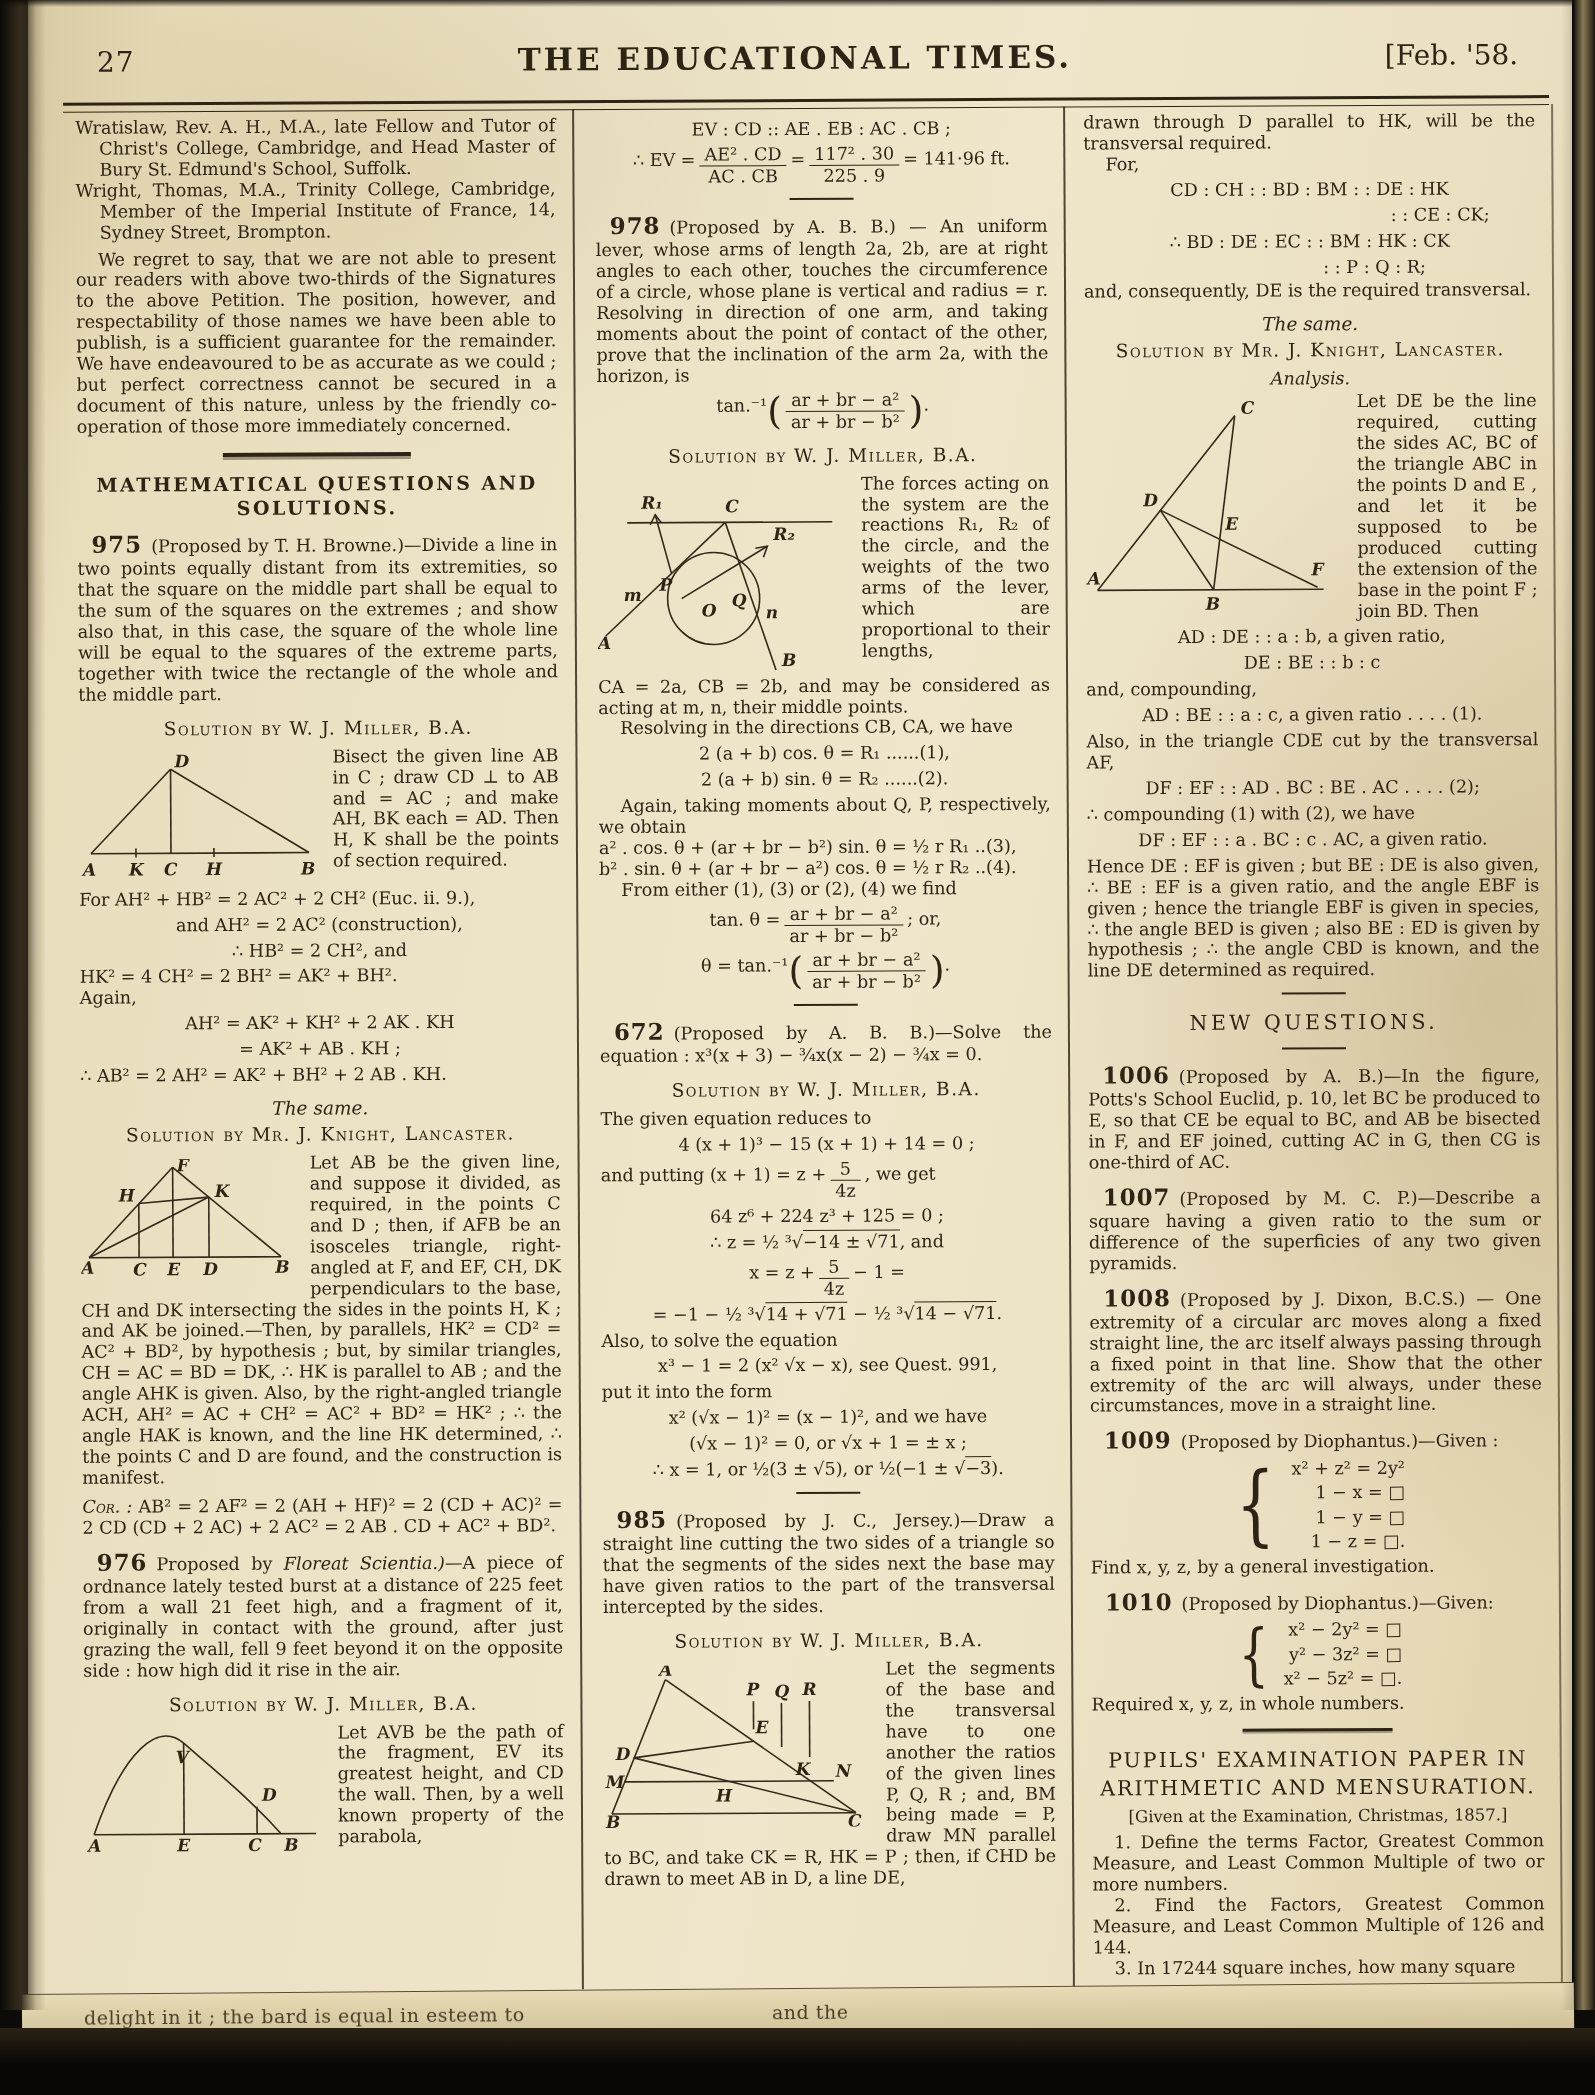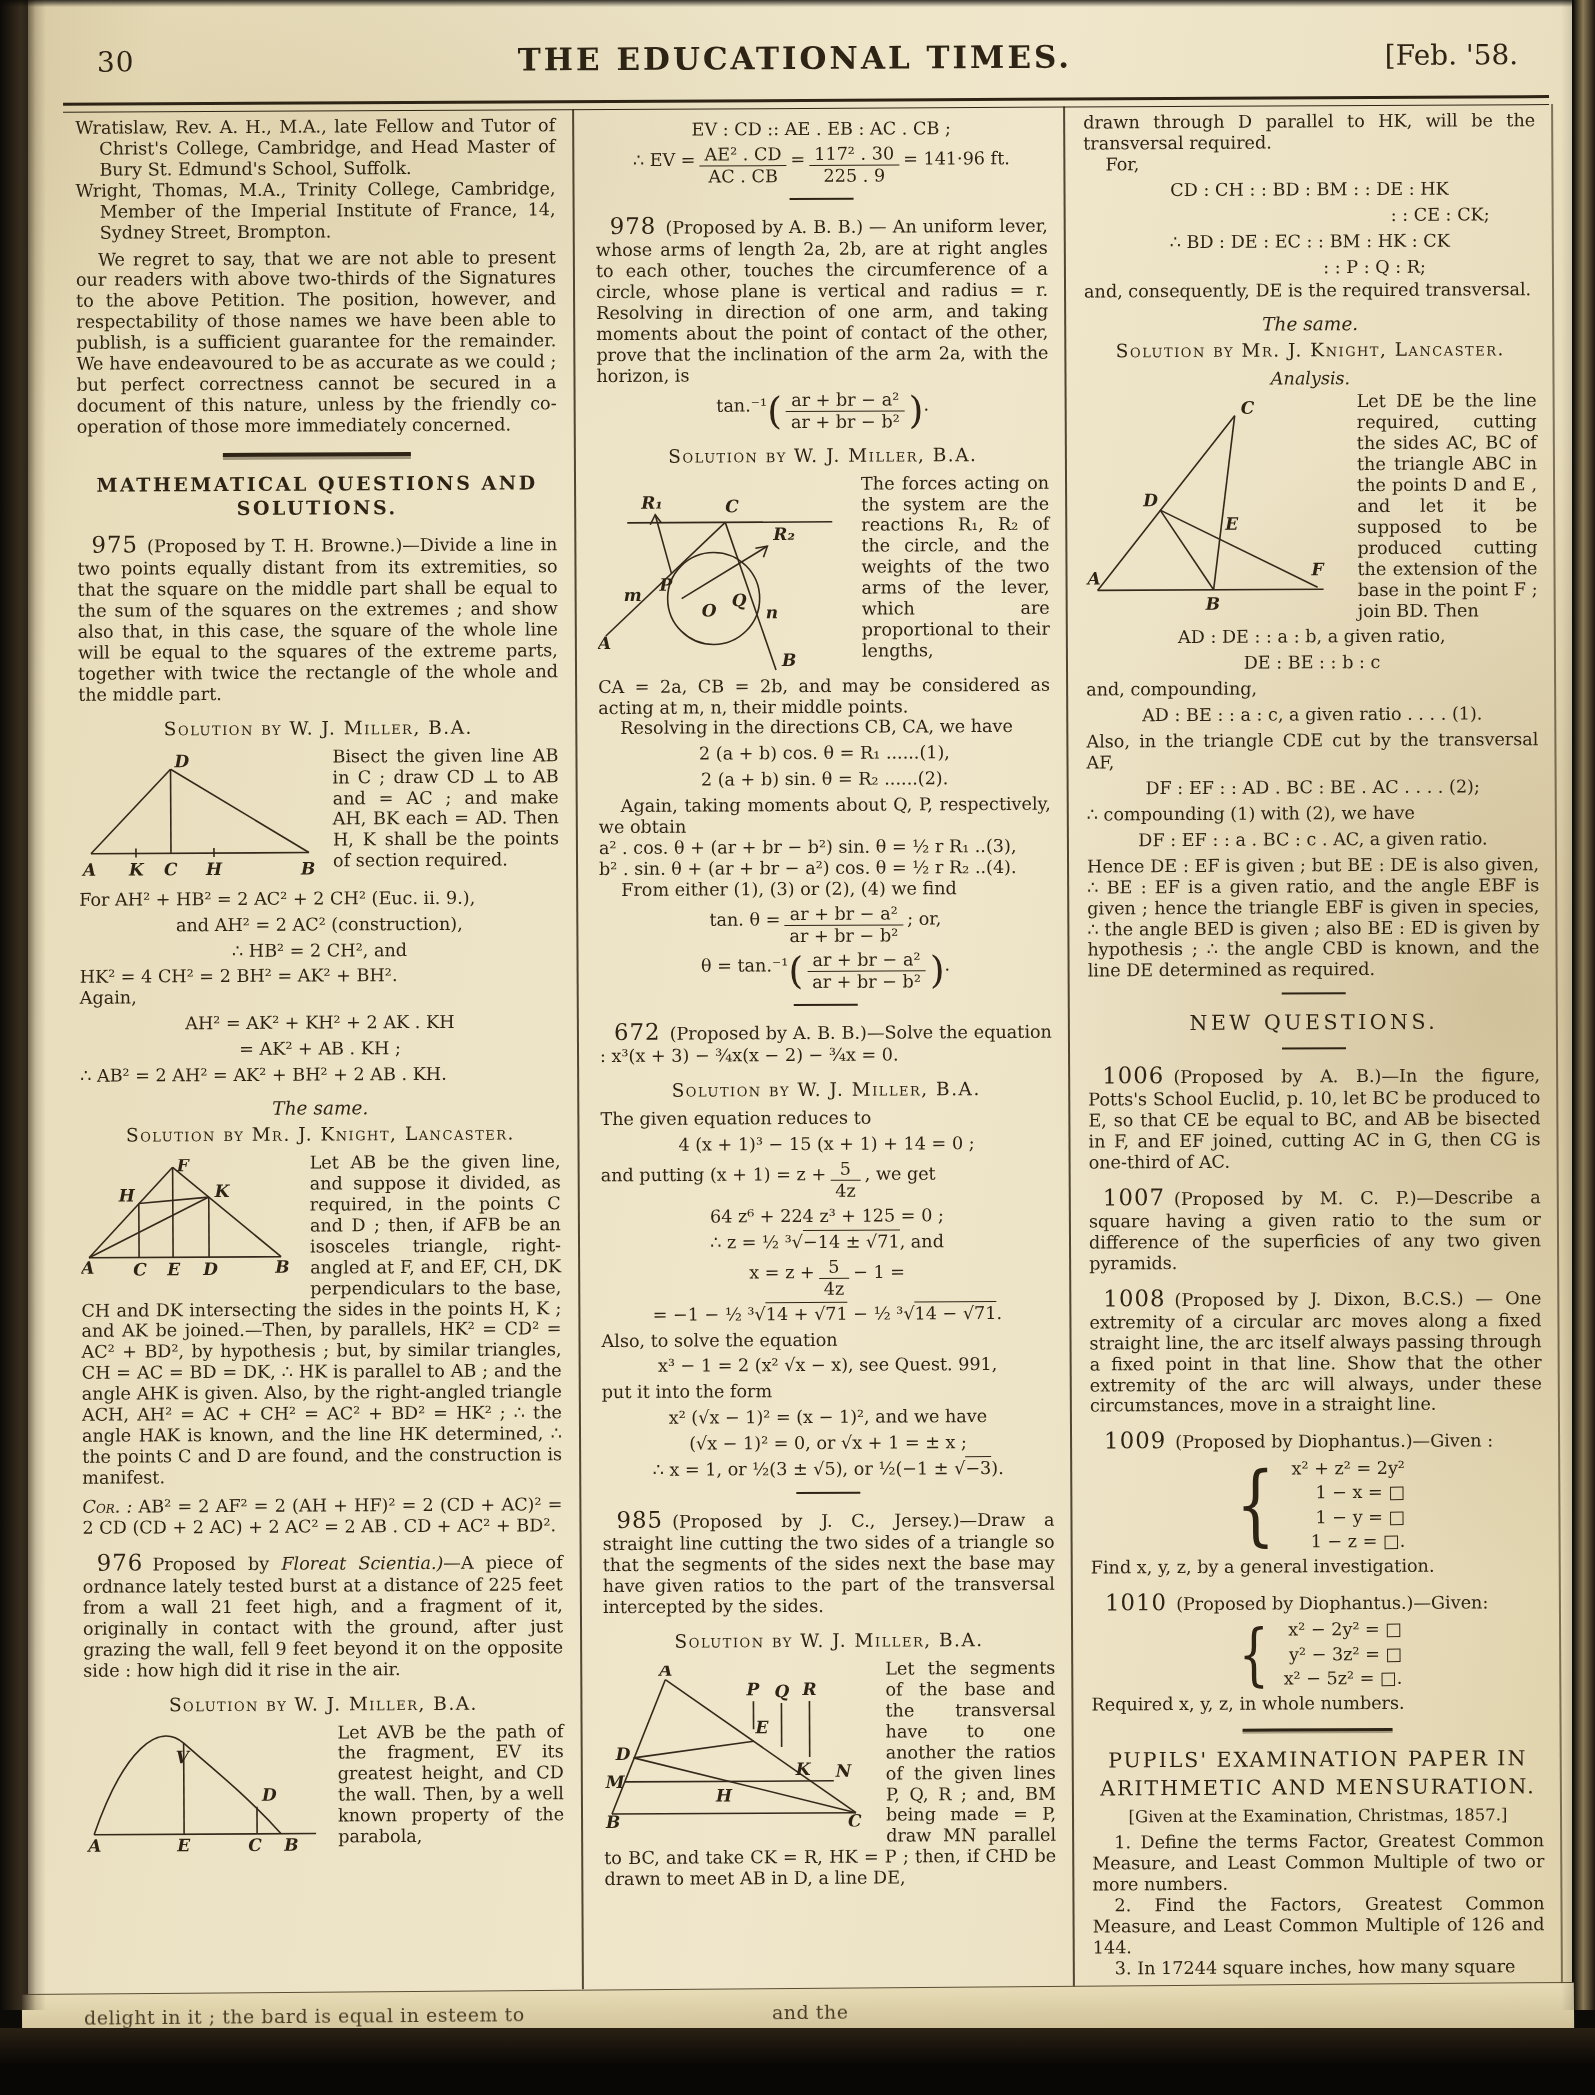--- a/index.html
+++ b/index.html
@@ -19,21 +19,21 @@
   .vrule{position:absolute;top:108px;height:1880px;width:2px;background:#352a19;opacity:.85;}
   .vrule.v1{left:577px;}.vrule.v2{left:1068px;}.vrule.v3{left:1556px;opacity:.6;}
   .col{position:absolute;top:114px;font-size:17.6px;line-height:1.19;text-align:justify;}
   #colL{left:80px;width:480px;}
   #colM{left:600px;width:452px;}
   #colR{left:1088px;width:452px;}
   p{margin:0;text-indent:22px;}
   .hang{text-indent:-24px;padding-left:24px;}
   .noind{text-indent:0;}
   .qpara{margin-top:11px;text-indent:14px;}
-  .qnum{font-size:1.3em;font-weight:normal;letter-spacing:1px;padding-right:9px;}
+  .qnum{font-size:1.3em;font-weight:bold;letter-spacing:1px;padding-right:9px;}
   .it{font-style:italic;}
   .sc{font-variant:small-caps;font-style:italic;}
   .solhead{text-align:center;text-indent:0;font-variant:small-caps;letter-spacing:1.5px;margin:13px 0 7px;font-size:18.5px;}
   .samehead{text-align:center;text-indent:0;font-style:italic;margin:12px 0 4px;font-size:18.5px;}
   .analysis{text-align:center;text-indent:0;font-style:italic;margin:0 0 2px;}
   .heading{text-align:center;text-indent:0;font-weight:bold;letter-spacing:2.5px;font-size:19px;margin:16px 0 8px;}
   .heading2{text-align:center;text-indent:0;letter-spacing:3.5px;font-size:20.5px;margin:16px 0 6px;}
   .divider{width:64px;height:2px;background:#2e2415;margin:12px auto;}
   .divider-thick{width:188px;height:4px;background:#2e2415;margin:16px auto;box-shadow:0 3px 0 rgba(46,36,21,.4);}
   .divider-med{width:150px;height:3px;background:#2e2415;margin:14px auto;box-shadow:0 2px 0 rgba(46,36,21,.35);}
@@ -66,21 +66,21 @@
   .frag1{left:62px;}
   .frag2{left:750px;}
 </style>
 </head>
 <body>
 
 <div class="page">
   <div class="paper"></div>
 
   <div class="content">
-    <div class="pagenum">30</div>
+    <div class="pagenum">27</div>
     <div class="jtitle">THE EDUCATIONAL TIMES.</div>
     <div class="jdate">[Feb. '58.</div>
     <div class="hrule"></div>
     <div class="vrule v1"></div>
     <div class="vrule v2"></div>
     <div class="vrule v3"></div>
 
     <div class="col" id="colL">
       <p class="hang">Wratislaw, Rev. A. H., M.A., late Fellow and Tutor of Christ's College, Cambridge, and Head Master of Bury St. Edmund's School, Suffolk.</p>
       <p class="hang">Wright, Thomas, M.A., Trinity College, Cambridge, Member of the Imperial Institute of France, 14, Sydney Street, Brompton.</p>

